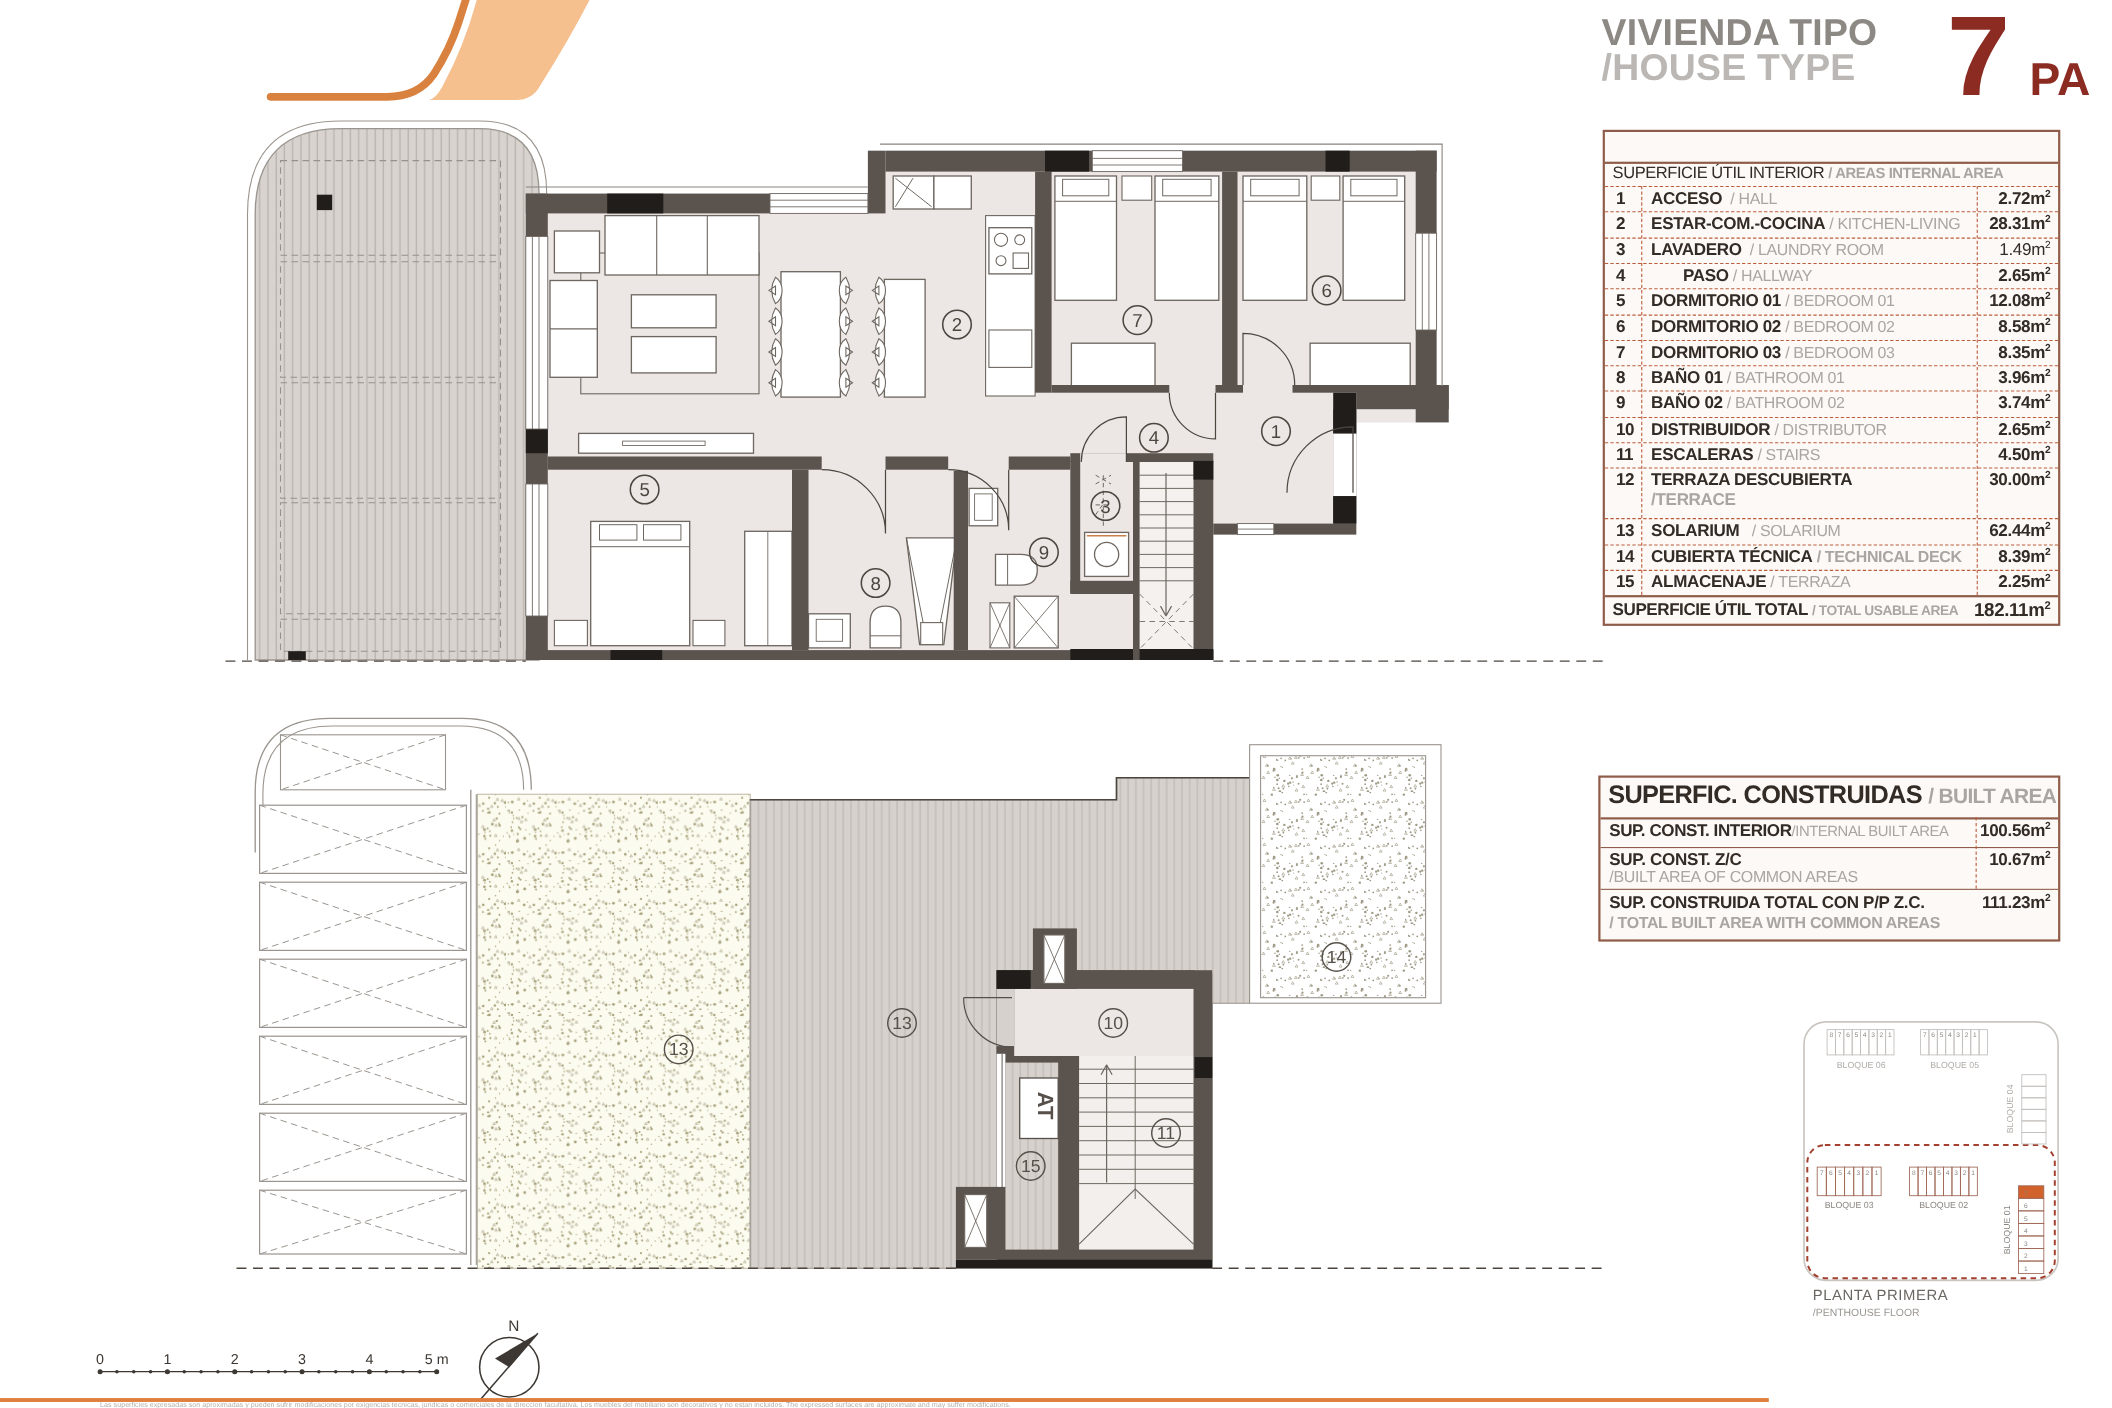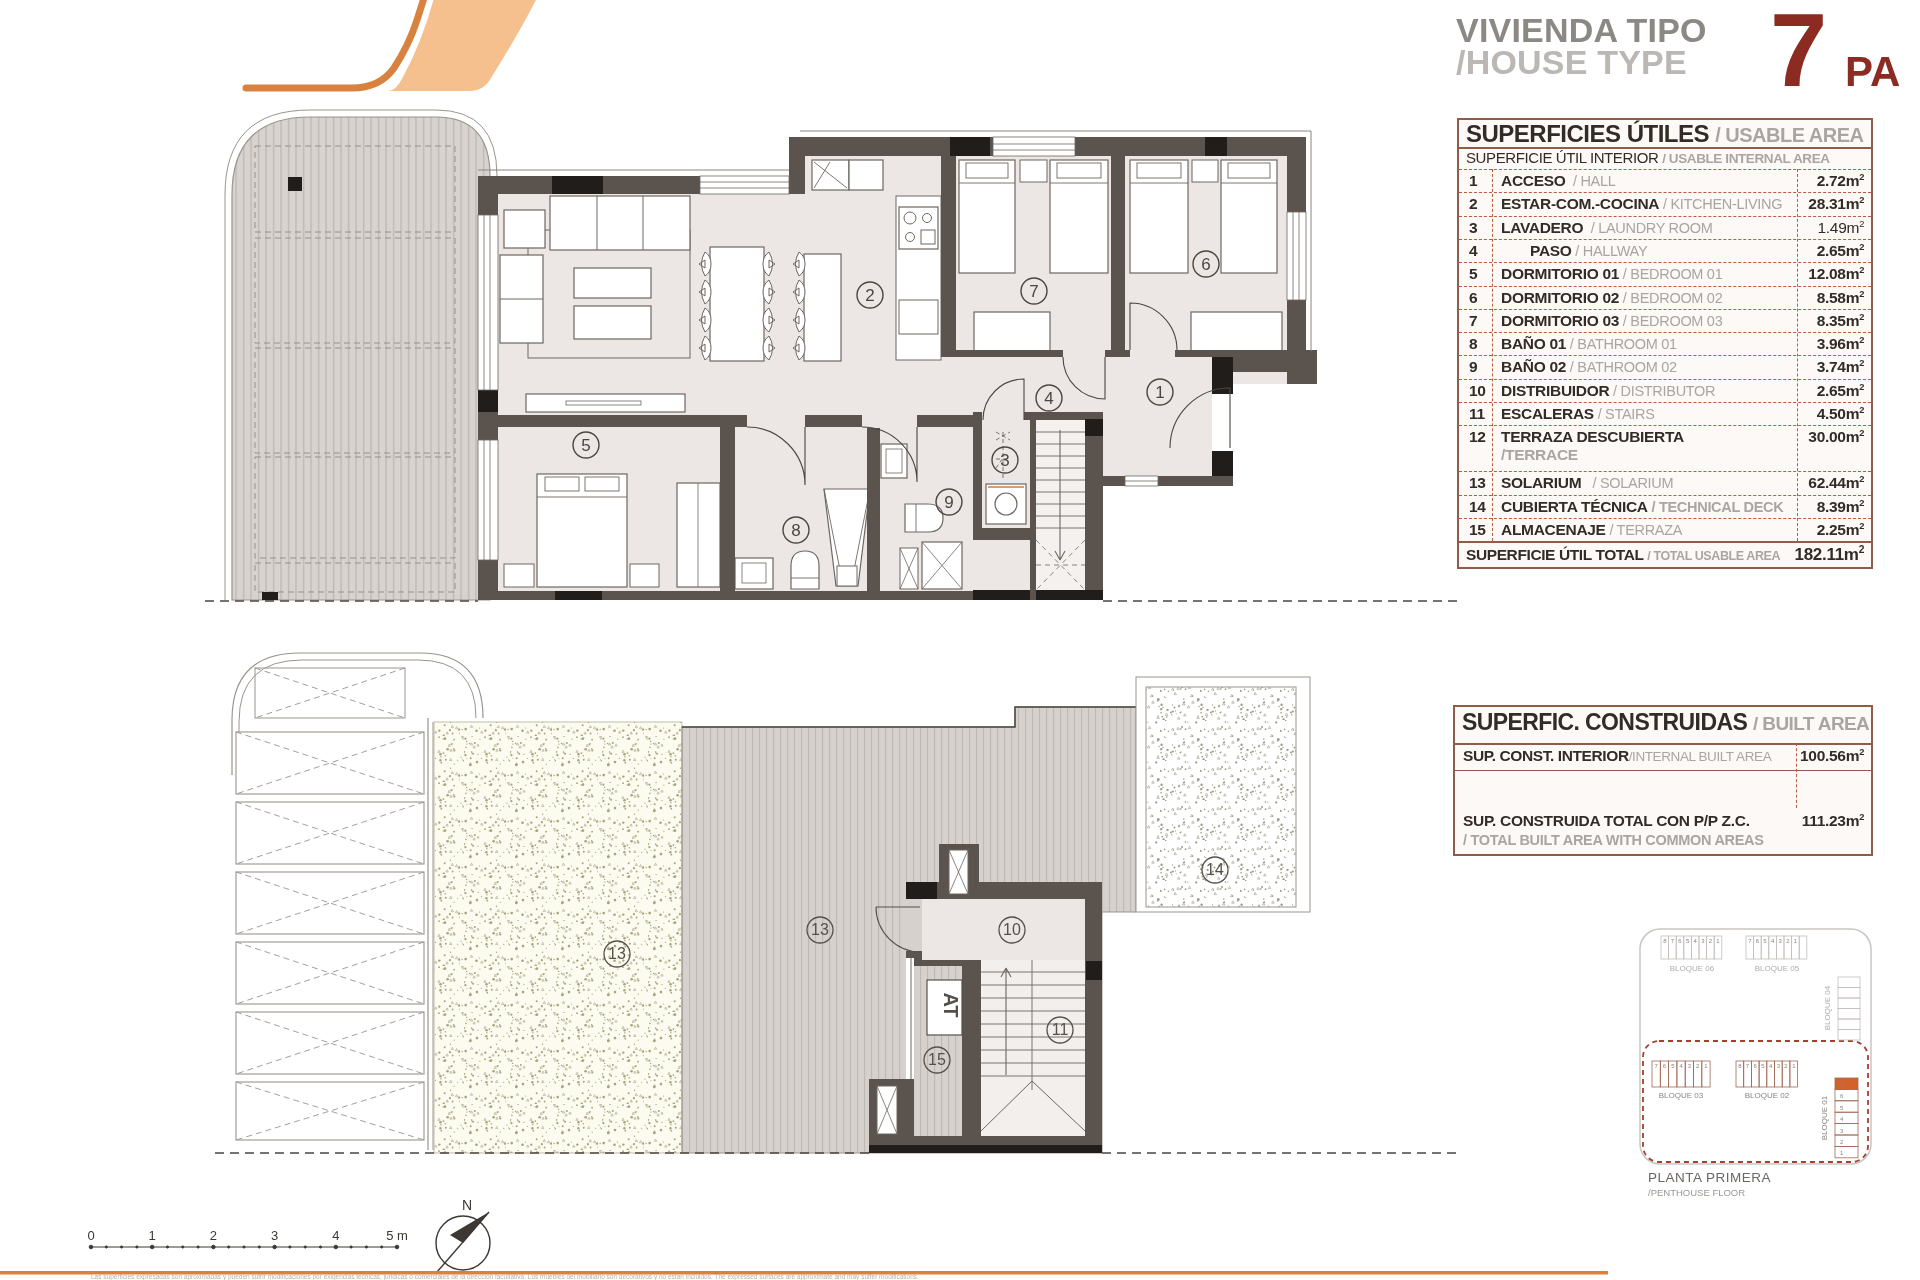--- a/index.html
+++ b/index.html
@@ -12,22 +12,21 @@
  <div style="font-size:34px;font-weight:bold;color:#8c8884;letter-spacing:0.2px;line-height:32px;">VIVIENDA TIPO</div>
  <div style="font-size:34px;font-weight:bold;color:#bab7b4;letter-spacing:0.2px;line-height:32px;">/HOUSE TYPE</div>
 </div>
 
 <div class="abs" style="left:1770px;top:0px;width:150px;height:100px;">
  <span style="position:absolute;left:0px;top:-8px;font-size:103px;font-weight:bold;color:#8b2b22;">7</span>
  <span style="position:absolute;left:75px;top:48px;font-size:42px;font-weight:bold;color:#8b2b22;">PA</span>
 </div>
 
 <div class="abs" style="left:1457px;top:118px;width:412px;height:447px;border:2px solid #8f5c49;background:#fdf9f7;font-size:15.5px;">
-<div class="abs rw" style="left:7px;top:0px;"><span class="dk" style="font-size:24px;font-weight:bold;letter-spacing:-0.5px;">SUPERFICIES ÚTILES </span><span class="gy" style="font-size:20px;font-weight:bold;letter-spacing:-0.5px;">/ USABLE AREA</span></div>
-<div class="abs rw" style="left:7px;top:29px;"><span class="dk" style="font-size:15px;font-weight:normal;letter-spacing:-0.4px;">SUPERFICIE ÚTIL INTERIOR </span><span class="gy" style="font-size:13.5px;font-weight:bold;letter-spacing:-0.4px;">/ USABLE INTERNAL AREA</span></div>
+<div class="abs rw" style="left:7px;top:29px;"><span class="dk" style="font-size:15px;font-weight:normal;letter-spacing:-0.4px;">SUPERFICIE ÚTIL INTERIOR </span><span class="gy" style="font-size:13.5px;font-weight:bold;letter-spacing:-0.4px;">/ AREAS INTERNAL AREA</span></div>
 <div class="abs" style="left:0;top:27px;width:100%;height:0;border-top:2px solid #8f5c49;"></div>
 <div class="abs rw" style="left:0;top:49.0px;width:100%;height:23.3px;border-top:1.5px dashed #bb5c3b;">
       <span class="dk" style="position:absolute;left:10px;top:2px;font-weight:bold;">1</span>
       <span class="dk" style="position:absolute;left:42px;top:2px;font-weight:bold;">ACCESO<span class="gy" style="font-weight:normal;font-size:14.5px;"> &nbsp;/ HALL</span></span>
       <span class="dk" style="position:absolute;right:7px;top:2px;font-weight:bold;">2.72m<sup>2</sup></span>
     </div>
 <div class="abs rw" style="left:0;top:72.3px;width:100%;height:23.3px;border-top:1.5px dashed #bb5c3b;">
       <span class="dk" style="position:absolute;left:10px;top:2px;font-weight:bold;">2</span>
       <span class="dk" style="position:absolute;left:42px;top:2px;font-weight:bold;">ESTAR-COM.-COCINA<span class="gy" style="font-weight:normal;font-size:14.5px;"> / KITCHEN-LIVING</span></span>
       <span class="dk" style="position:absolute;right:7px;top:2px;font-weight:bold;">28.31m<sup>2</sup></span>
@@ -104,20 +103,25 @@
 <div class="abs" style="left:33px;top:49px;width:0;height:372px;border-left:1.5px dashed #bb5c3b;"></div>
 <div class="abs" style="left:338px;top:49px;width:0;height:372px;border-left:1.5px dashed #bb5c3b;"></div>
 </div>
 
 <div class="abs" style="left:1453px;top:705px;width:416px;height:147px;border:2px solid #8f5c49;background:#fdf9f7;font-size:15.5px;">
 <div class="abs rw" style="left:7px;top:2px;"><span class="dk" style="font-size:23px;font-weight:bold;letter-spacing:-0.6px;">SUPERFIC. CONSTRUIDAS </span><span class="gy" style="font-size:19px;font-weight:bold;letter-spacing:-0.6px;">/ BUILT AREA</span></div>
 <div class="abs" style="left:0;top:36px;width:100%;height:0;border-top:2px solid #8f5c49;"></div>
 <div class="abs rw" style="left:0;top:36px;width:100%;height:27px;border-bottom:1.5px solid #8f5c49;">
       <span style="position:absolute;left:8px;top:4px;"><span class="dk" style="font-weight:bold;letter-spacing:-0.4px;">SUP. CONST. INTERIOR</span><span class="gy" style="font-size:13.5px;letter-spacing:-0.4px;">/INTERNAL BUILT AREA</span></span>
       <span class="dk" style="position:absolute;right:7px;top:4px;font-weight:bold;">100.56m<sup>2</sup></span>
+    </div>
+<div class="abs rw" style="left:0;top:63px;width:100%;height:38px;border-bottom:1.5px solid #8f5c49;">
+      <span class="dk" style="position:absolute;left:8px;top:3px;font-weight:bold;">SUP. CONST. Z/C</span>
+      <span class="gy" style="position:absolute;left:8px;top:20px;font-size:14.5px;">/BUILT AREA OF COMMON AREAS</span>
+      <span class="dk" style="position:absolute;right:7px;top:3px;font-weight:bold;">10.67m<sup>2</sup></span>
     </div>
 <div class="abs rw" style="left:0;top:101px;width:100%;height:46px;">
       <span class="dk" style="position:absolute;left:8px;top:4px;font-weight:bold;">SUP. CONSTRUIDA TOTAL CON P/P Z.C.</span>
       <span class="gy" style="position:absolute;left:8px;top:24px;font-weight:bold;font-size:14.5px;">/ TOTAL BUILT AREA WITH COMMON AREAS</span>
       <span class="dk" style="position:absolute;right:7px;top:4px;font-weight:bold;">111.23m<sup>2</sup></span>
     </div>
 <div class="abs" style="left:341px;top:36px;width:0;height:65px;border-left:1.5px dashed #bb5c3b;"></div>
 </div>
 <svg class="abs" style="left:0;top:0" width="1920" height="1280" viewBox="0 0 1920 1280">
 <defs>

